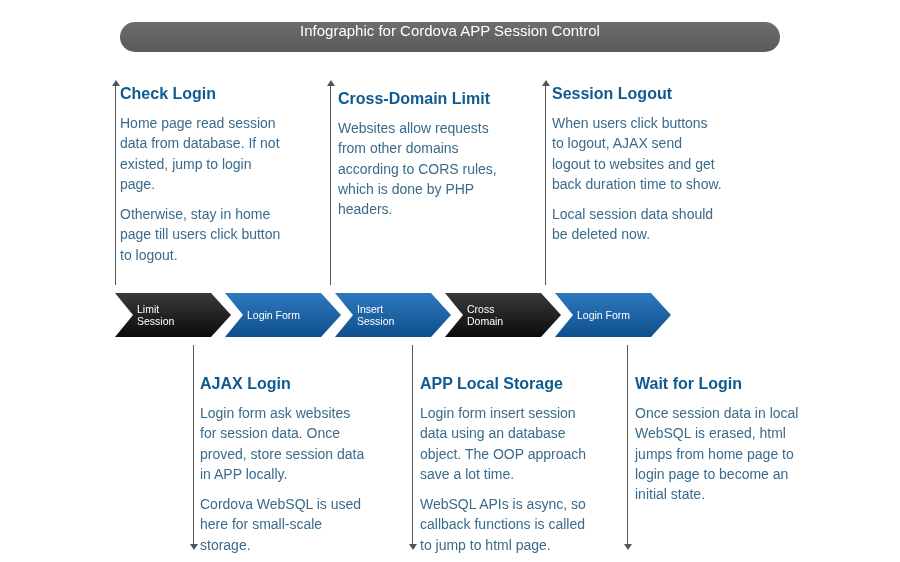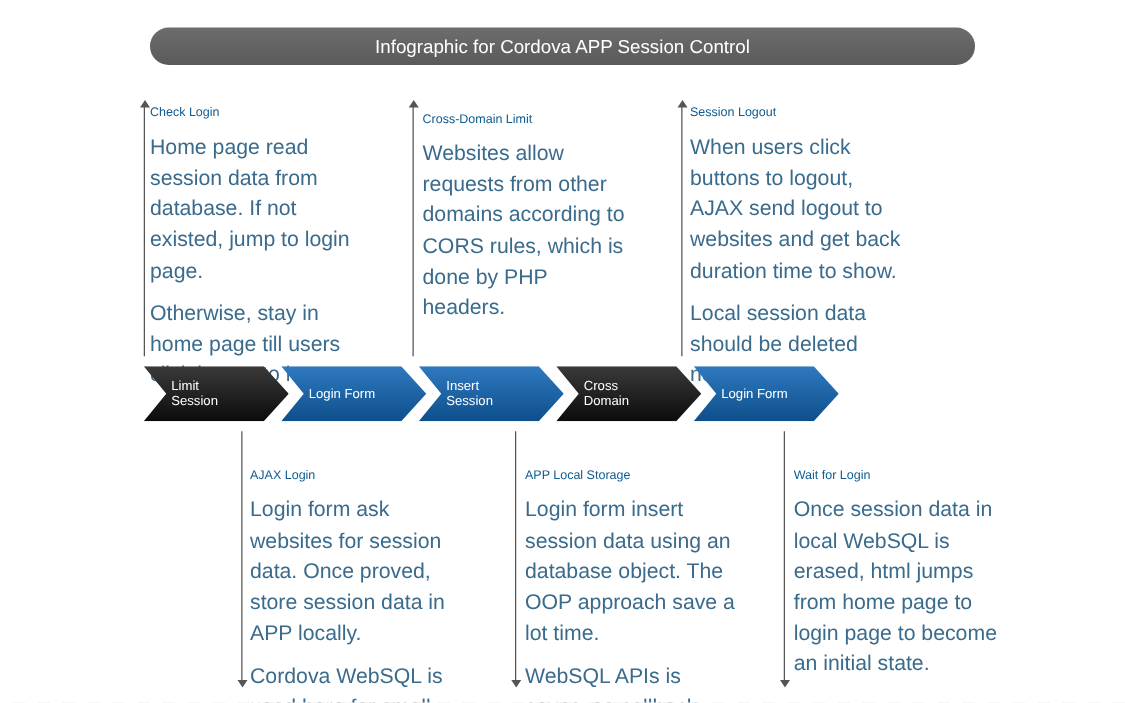--- a/index.html
+++ b/index.html
@@ -18,25 +18,25 @@
   position: relative;
 }
 .container { width: 100%; height: 100%; background: #fff; margin: 0 auto; position: relative; }
 .title-bar {
   position: absolute;
   left: 120px; right: 120px; top: 22px;
   height: 30px;
   background: linear-gradient(#6d6d6d,#5a5a5a);
   color: #fff;
   font-size: 15px;
-  display: flex; align-items: center; justify-content: center; border-radius: 15px;
+  display: flex; justify-content: center; border-radius: 15px;
 }
 .block { position: absolute; width: 170px; }
-.block-title { color: #0f5b8f; font-weight: normal; font-size: 10px; margin-bottom: 10px; }
-.block-text { color: #3a6b8c; font-size: 17px; line-height: 1.45; }
+.block-title { color: #0f5b8f; font-weight: bold; font-size: 16px; margin-bottom: 10px; }
+.block-text { color: #3a6b8c; font-size: 14px; line-height: 1.45; }
 .block-text p { margin-bottom: 10px; }
 
 
 .b1 { left: 120px; top: 85px; }
 .b2 { left: 338px; top: 90px; }
 .b3 { left: 552px; top: 85px; }
 
 .b4 { left: 200px; top: 375px; }
 .b5 { left: 420px; top: 375px; }
 .b6 { left: 635px; top: 375px; }

